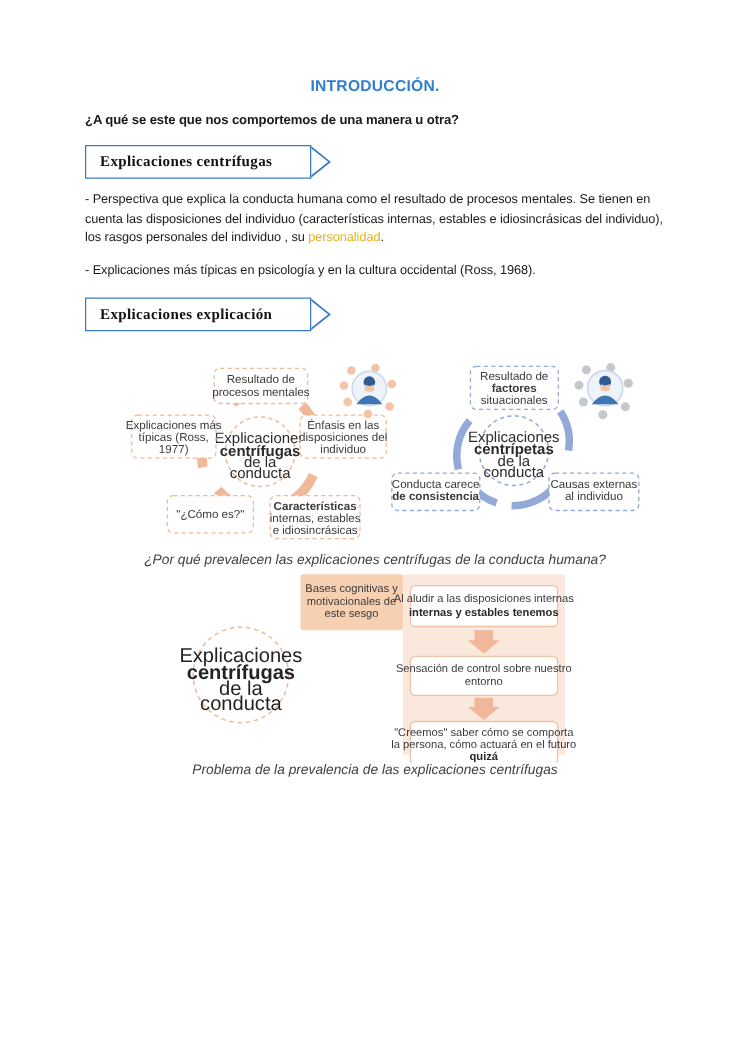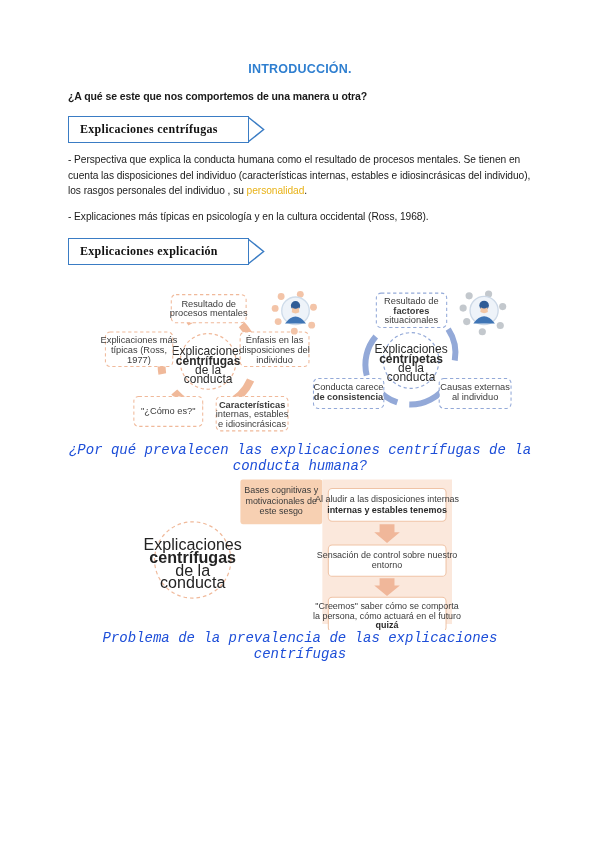--- a/index.html
+++ b/index.html
@@ -86,24 +86,24 @@
 
   
   .figure-wrap {
     position: relative;
     width: 464px;
     margin-top: 14px;
     height: 148px;
   }
   .cap {
     text-align: center;
-    font-family: Liberation Mono, monospace;
+    font-family: Liberation Sans, sans-serif;
     font-style: italic;
-    font-size: 14px;
-    color: #1d4ed8;
+    font-size: 11px;
+    color: #404040;
     margin-top: 6px;
   }
 
   svg.diagram { display: block; }
 
   .dlabel {
     font-family: "Liberation Sans", sans-serif;
     font-size: 3.1px;
     fill: #3b3b3b;
   }

